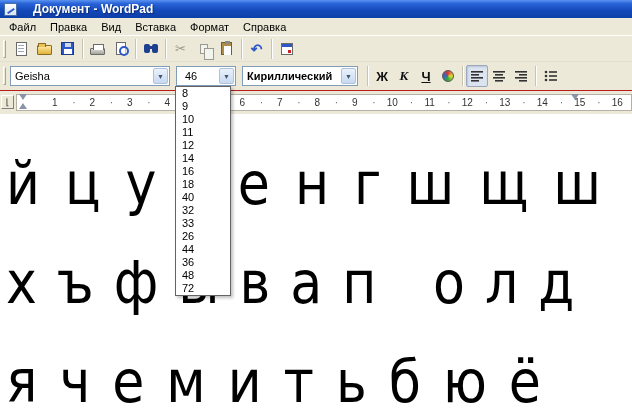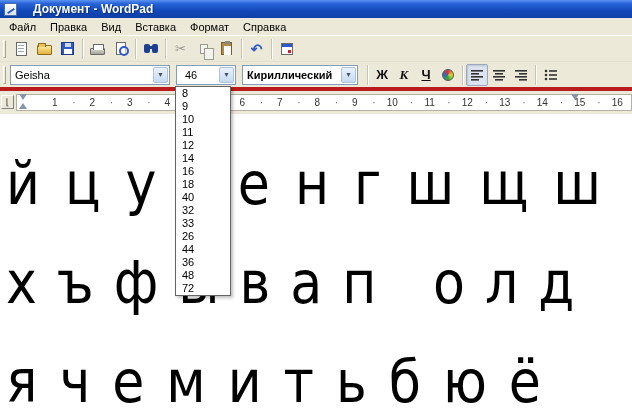--- a/index.html
+++ b/index.html
@@ -18,21 +18,21 @@
                 white-space:nowrap; }
 
   
   .menubar { height:18px; display:flex; align-items:center; background:#ECE9D8; padding-left:2px;
              border-bottom:1px solid #fff; font-size:11px; color:#000;text-align:right; }
   .menu-item { padding:2px 7px; cursor:default; }
 
   
   .toolbar, .formatbar { display:flex; align-items:center; background:#ECE9D8; }
   .toolbar { height:26px; border-bottom:1px solid #E3E0D0; }
-  .formatbar { height:29px; border-bottom:4px solid #b91c1c; }
+  .formatbar { height:29px; border-bottom:1px solid #b91c1c; }
   .grip { width:3px; height:18px; margin:0 4px 0 3px; flex:none;
           border-left:1px solid #fff; border-top:1px solid #fff;
           border-right:1px solid #A8A490; border-bottom:1px solid #A8A490; }
   .tb-sep { width:1px; height:20px; background:#C8C4B4; box-shadow:1px 0 0 #fff; margin:0 3px; flex:none; }
   .tb-btn { width:23px; height:22px; display:flex; align-items:center; justify-content:center;
             border:1px solid transparent; border-radius:2px; flex:none; }
 
   
   .i-page { width:11px; height:14px; background:#fff; border:1px solid #6a6a6a; position:relative; }
   .i-page::after { content:""; position:absolute; left:1px; top:2px; width:6px; height:1px; background:#9ab;

